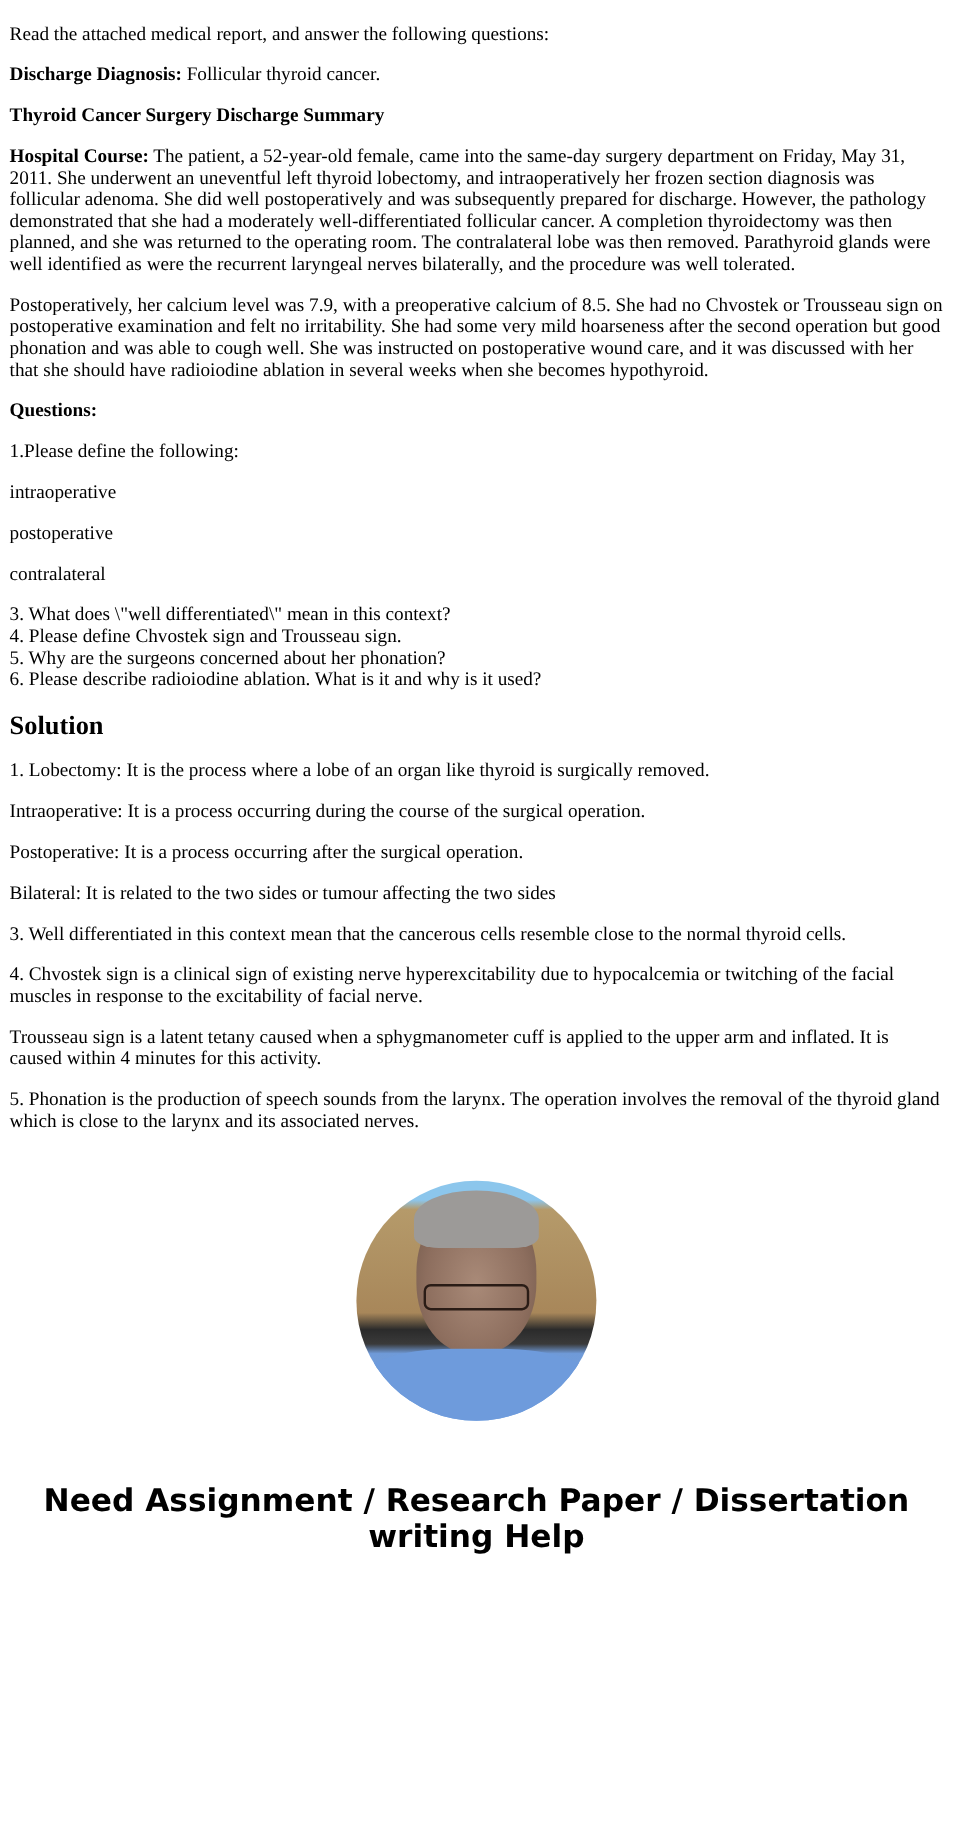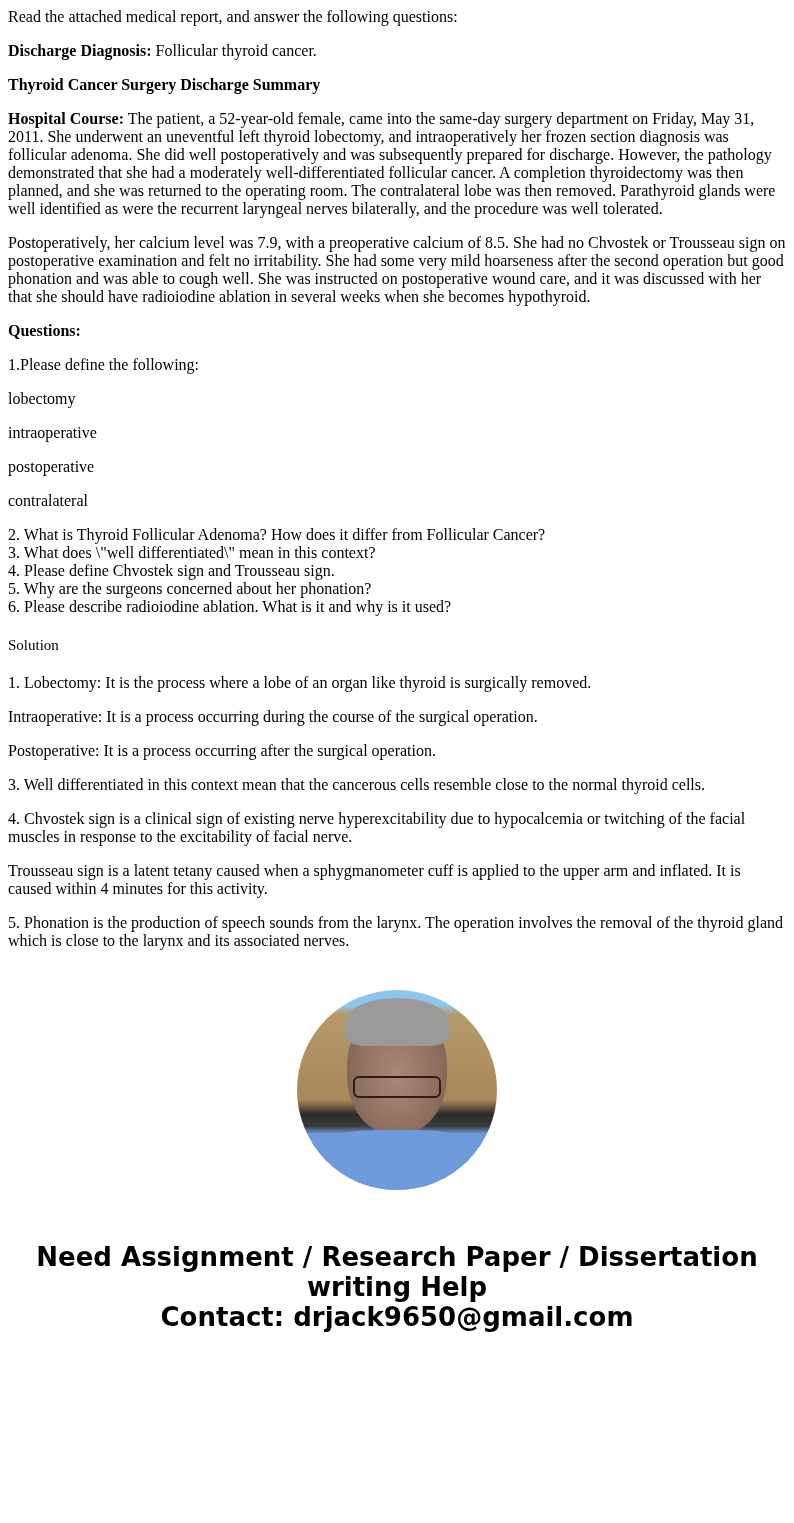--- a/index.html
+++ b/index.html
@@ -5,23 +5,23 @@
   html, body { margin: 0; padding: 0; background: #ffffff; }
   body {
     width: 794px;
     font-family: "Liberation Serif", serif;
     font-size: 16px;
     line-height: 18px;
     color: #000;
   }
   .content { padding: 0 8px; }
   p { margin: 16px 0; }
-  p.first { margin-top: 0; padding-top: 8px; }
+  p.first { margin-top: 12px; padding-top: 8px; }
   .q-list p { margin: 0; }
-  h3 { font-size: 15px; font-weight: normal; margin: 18px 0; line-height: 22px; }
+  h3 { font-size: 22px; font-weight: bold; margin: 18px 0; line-height: 22px; }
   .avatar-wrap { display: flex; justify-content: center; margin-top: 40px; }
   .avatar {
     width: 200px; height: 200px; border-radius: 50%; overflow: hidden;
     position: relative;
     background: linear-gradient(180deg, #8cc6ec 0%, #8cc6ec 8%, #b59a6a 12%, #a8875a 55%, #2b2b2b 62%, #3a3a3a 68%, #6f9ad8 72%, #7aa6e0 100%);
   }
   .avatar .head {
     position: absolute; left: 50px; top: 14px; width: 100px; height: 130px;
     border-radius: 48% 48% 45% 45%;
     background: radial-gradient(ellipse at 50% 55%, #a98a78 0%, #8d6e5e 60%, #6d5547 100%);
@@ -59,49 +59,47 @@
   <p><b>Thyroid Cancer Surgery Discharge Summary</b></p>
 
   <p><b>Hospital Course:</b><span> The patient, a 52-year-old female, came into the same-day surgery department on Friday, May 31, 2011. She underwent an uneventful left thyroid lobectomy, and intraoperatively her frozen section diagnosis was follicular adenoma. She did well postoperatively and was subsequently prepared for discharge. However, the pathology demonstrated that she had a moderately well-differentiated follicular cancer. A completion thyroidectomy was then planned, and she was returned to the operating room. The contralateral lobe was then removed. Parathyroid glands were well identified as were the recurrent laryngeal nerves bilaterally, and the procedure was well tolerated.</span></p>
 
   <p>Postoperatively, her calcium level was 7.9, with a preoperative calcium of 8.5. She had no Chvostek or Trousseau sign on postoperative examination and felt no irritability. She had some very mild hoarseness after the second operation but good phonation and was able to cough well. She was instructed on postoperative wound care, and it was discussed with her that she should have radioiodine ablation in several weeks when she becomes hypothyroid.</p>
 
 
   <p><b>Questions:</b></p>
 
   <p>1.Please define the following:</p>
-  <p>lobectomy</p>
   <p>intraoperative</p>
   <p>postoperative</p>
   <p>contralateral</p>
 
   <div class="q-list">
-    <p>2. What is Thyroid Follicular Adenoma? How does it differ from Follicular Cancer?</p>
     <p>3. What does \"well differentiated\" mean in this context?</p>
     <p>4. Please define Chvostek sign and Trousseau sign.</p>
     <p>5. Why are the surgeons concerned about her phonation?</p>
     <p>6. Please describe radioiodine ablation. What is it and why is it used?</p>
   </div>
 
   <h3>Solution</h3>
 
   <p>1. Lobectomy: It is the process where a lobe of an organ like thyroid is surgically removed.</p>
   <p>Intraoperative: It is a process occurring during the course of the surgical operation.</p>
   <p>Postoperative: It is a process occurring after the surgical operation.</p>
+  <p>Bilateral: It is related to the two sides or tumour affecting the two sides</p>
   <p>3. Well differentiated in this context mean that the cancerous cells resemble close to the normal thyroid cells.</p>
   <p>4. Chvostek sign is a clinical sign of existing nerve hyperexcitability due to hypocalcemia or twitching of the facial muscles in response to the excitability of facial nerve.</p>
   <p>Trousseau sign is a latent tetany caused when a sphygmanometer cuff is applied to the upper arm and inflated. It is caused within 4 minutes for this activity.</p>
   <p>5. Phonation is the production of speech sounds from the larynx. The operation involves the removal of the thyroid gland which is close to the larynx and its associated nerves.</p>
 </div>
 
 <div class="avatar-wrap">
   <div class="avatar">
     <div class="head"></div>
     <div class="hair"></div>
     <div class="glasses"></div>
     <div class="shirt"></div>
   </div>
 </div>
 
 <div class="promo">
   <div>Need Assignment / Research Paper / Dissertation writing Help</div>
-  <div>Contact: drjack9650@gmail.com</div>
 </div>
 
 </body></html>

